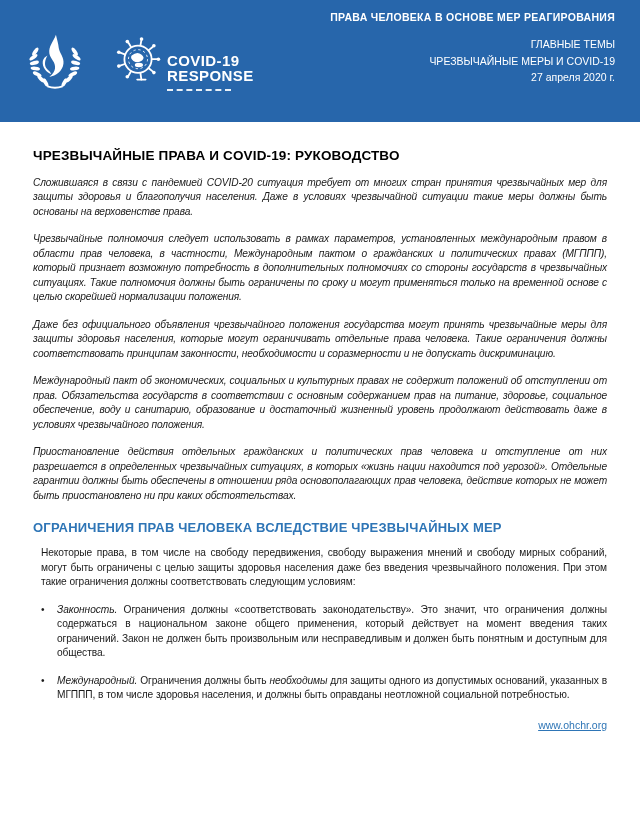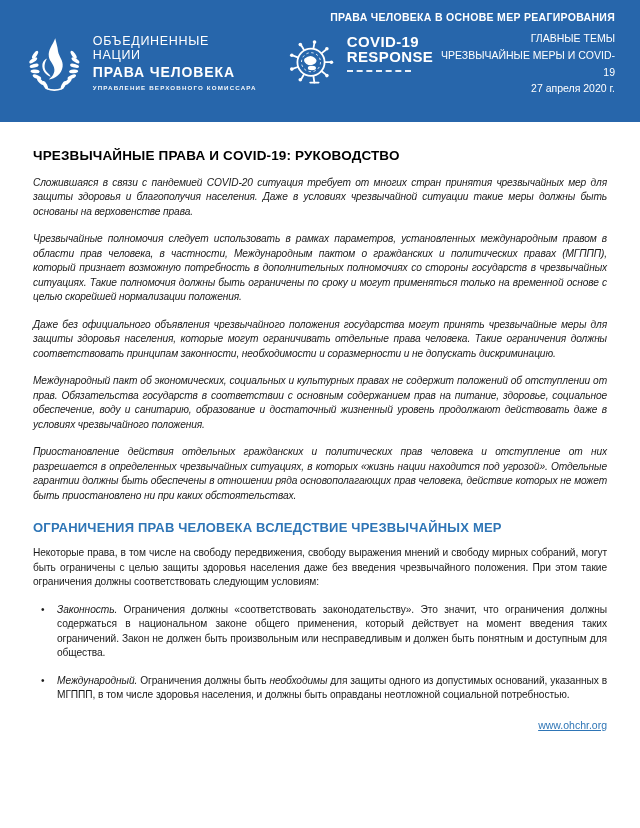--- a/index.html
+++ b/index.html
@@ -15,38 +15,38 @@
     height:122px; box-sizing:border-box;
     padding:11px 25px 0 25px; color:#fff;
   }
   .tagline { text-align:right; font-weight:bold; font-size:10.5px; letter-spacing:.3px; }
   .banner-row { display:flex; align-items:center; margin-top:7px; }
   .unlogo { display:flex; align-items:center; gap:9px; }
   .un-words { line-height:1.1; }
   .un1 { font-size:12.5px; font-weight:400; letter-spacing:.7px; }
   .un2 { font-size:14px;  font-weight:700; letter-spacing:.9px; margin-top:2px; }
   .un3 { font-size:6.2px; font-weight:700; letter-spacing:1.15px; margin-top:5px; opacity:.95; }
-  .covidlogo { display:flex; align-items:flex-start; gap:7px; margin-left:24px; }
+  .covidlogo { display:flex; align-items:flex-end; margin-left:24px; }
   .covid-words { line-height:1.05; }
   .covid-w { font-size:15px; font-weight:800; letter-spacing:.4px; }
   .covid-dash { width:64px; border-top:2px dashed rgba(255,255,255,.9); margin-top:5px; }
   .spacer { flex:1; }
   .topics { text-align:right; font-weight:400; font-size:10.5px; line-height:1.6; }
   
   .content { padding:0 33px; }
   .doc-title { font-size:13.5px; font-weight:700; color:#000; margin:26px 0 0 0; letter-spacing:.15px; }
   .intro {
     font-style:italic; font-size:10.2px; line-height:1.42; letter-spacing:-.12px;
     text-align:justify; margin:13px 0 0 0;
   }
   .sec-heading {
     color: var(--heading_blue, #2E75B6);
     font-size:13px; font-weight:700; margin:17px 0 0 0; letter-spacing:.2px;
   }
-  .plain { font-size:10.2px; line-height:1.42; letter-spacing:-.08px; text-align:justify; margin:11px 0 0 0; }
+  .plain { font-size:10.2px; line-height:1.42; letter-spacing:-.08px; text-align:justify; margin:11px 0 0 8px; }
   ul.cond { list-style:none; margin:1px 0 0 0; padding:0; }
   ul.cond li { display:flex; margin-top:13px; font-size:10.2px; line-height:1.42; letter-spacing:-.08px; }
   .marker { flex:0 0 24px; box-sizing:border-box; padding-left:8px; }
   .b-text { flex:1; text-align:justify; }
   .b-term, .b-em { font-style:italic; }
   .footer { text-align:right; margin-top:12px; }
   .footer a { color: var(--link_blue, #2E75B6); font-size:10.5px; text-decoration:underline; }
   svg { display:block; }
 </style>
 </head>
@@ -74,25 +74,20 @@
             <ellipse cx="54" cy="34" rx="5" ry="2" transform="rotate(15 54 34)"></ellipse>
             <ellipse cx="53" cy="40" rx="5" ry="2" transform="rotate(-5 53 40)"></ellipse>
             <ellipse cx="51" cy="46" rx="5" ry="2" transform="rotate(-25 51 46)"></ellipse>
             <ellipse cx="47" cy="51" rx="5" ry="2" transform="rotate(-45 47 51)"></ellipse>
             <ellipse cx="42" cy="55" rx="5" ry="2" transform="rotate(-62 42 55)"></ellipse>
             <ellipse cx="55" cy="28" rx="5" ry="2" transform="rotate(35 55 28)"></ellipse>
             <ellipse cx="53" cy="22" rx="5" ry="2" transform="rotate(55 53 22)"></ellipse>
           </g>
           <path d="M24 59 Q32 62 40 59" stroke="#ffffff" stroke-width="2" fill="none"></path>
         </svg>
-        <div class="un-words">
-          <div class="un1">ОБЪЕДИНЕННЫЕ НАЦИИ</div>
-          <div class="un2">ПРАВА ЧЕЛОВЕКА</div>
-          <div class="un3">УПРАВЛЕНИЕ ВЕРХОВНОГО КОМИССАРА</div>
-        </div>
       </div>
 
       <div class="covidlogo">
         <svg width="58" height="60" viewBox="0 0 64 64">
           <g stroke="#ffffff" fill="none" stroke-width="2" stroke-linecap="round">
             <circle cx="32" cy="30" r="15"></circle>
             <line x1="47.5" y1="30" x2="53" y2="30"></line>
             <line x1="43.9" y1="40" x2="48.1" y2="43.5"></line>
             <line x1="34.7" y1="45.3" x2="35.7" y2="52.5"></line>
             <line x1="24.3" y1="43.4" x2="21.5" y2="48.2"></line>

